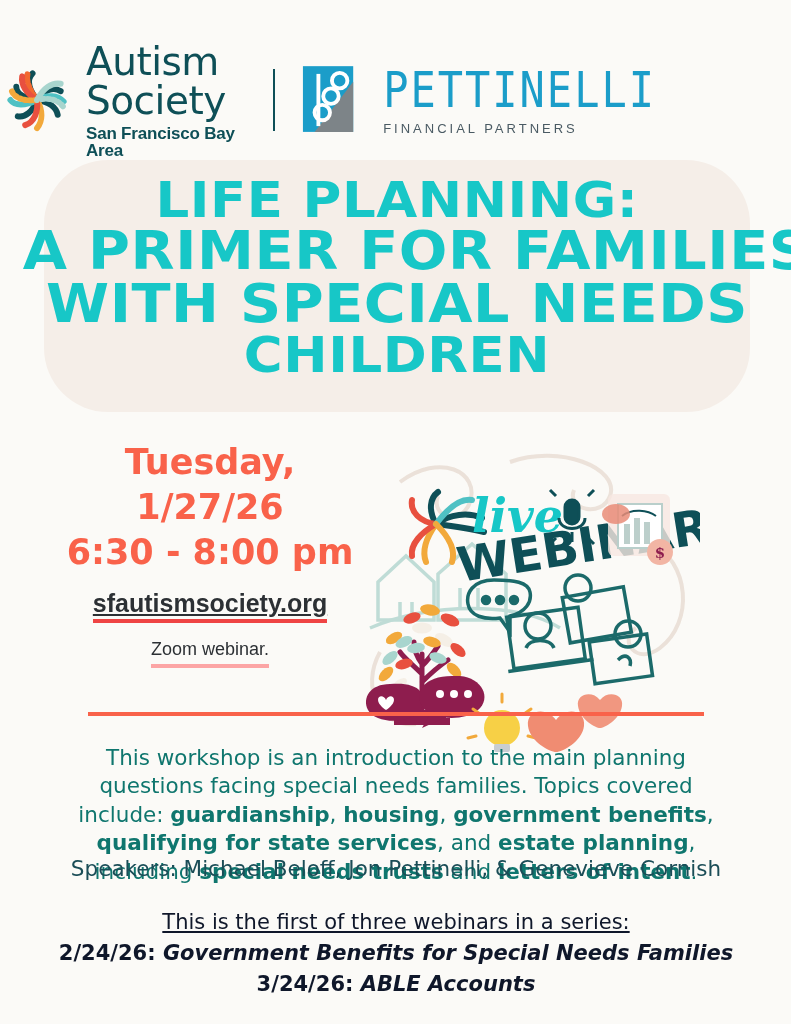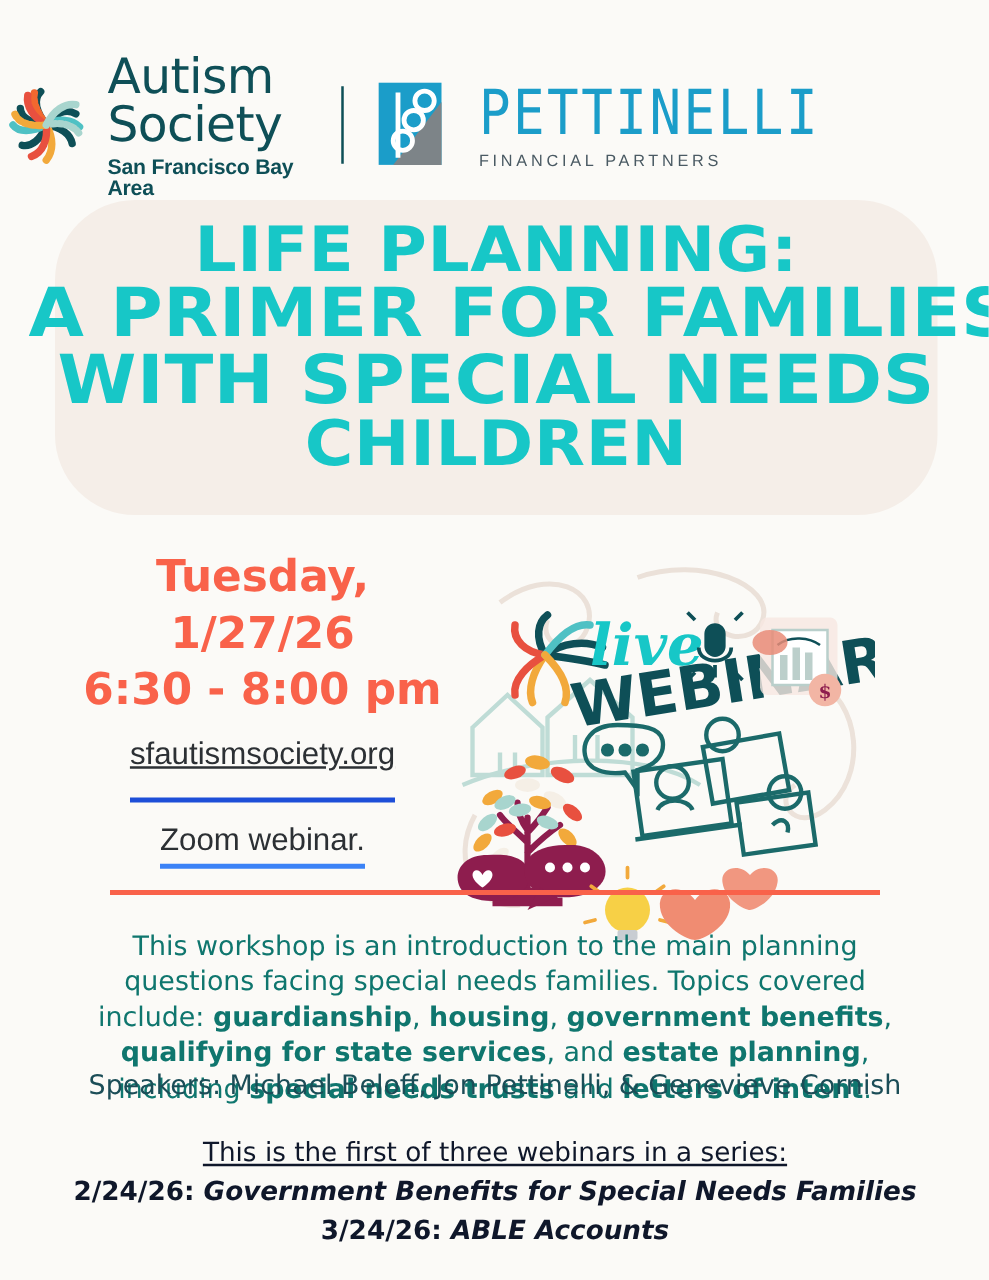--- a/index.html
+++ b/index.html
@@ -40,23 +40,23 @@
   .title .l{display:block;white-space:nowrap;}
   .title .l2,.title .l3{font-size:54px;}
 
   
   .datecol{position:absolute;left:60px;top:440px;width:300px;text-align:center;}
   .d-line{color:#F9624A;font-weight:bold;font-size:35px;line-height:1.28;
           font-family:"DejaVu Sans",sans-serif;}
   .d-time{color:#F9624A;font-weight:bold;font-size:35px;line-height:1.3;
           font-family:"DejaVu Sans",sans-serif;}
   .lnk{display:inline-block;color:#2C3034;font-size:25px;margin-top:14px;
-       padding-bottom:20px;border-bottom:4px solid #1d4ed8;}
-  .lnk2{display:inline-block;color:#2C3034;font-size:25px;margin-top:16px;
-        padding-bottom:4px;border-bottom:4px solid #3b82f6;}
+       padding-bottom:1px;border-bottom:4px solid #ef4444;font-weight:bold;}
+  .lnk2{display:inline-block;color:#2C3034;font-size:18px;margin-top:16px;
+        padding-bottom:4px;border-bottom:4px solid #fca5a5;}
 
   
   .collage{position:absolute;left:360px;top:412px;width:340px;height:380px;}
   .collage svg{width:100%;height:100%;display:block;}
 
   
   .divider{position:absolute;left:88px;top:712px;width:616px;height:4px;background:#F9624A;}
 
   
   .body-txt{position:absolute;left:56px;top:722px;width:680px;text-align:center;

